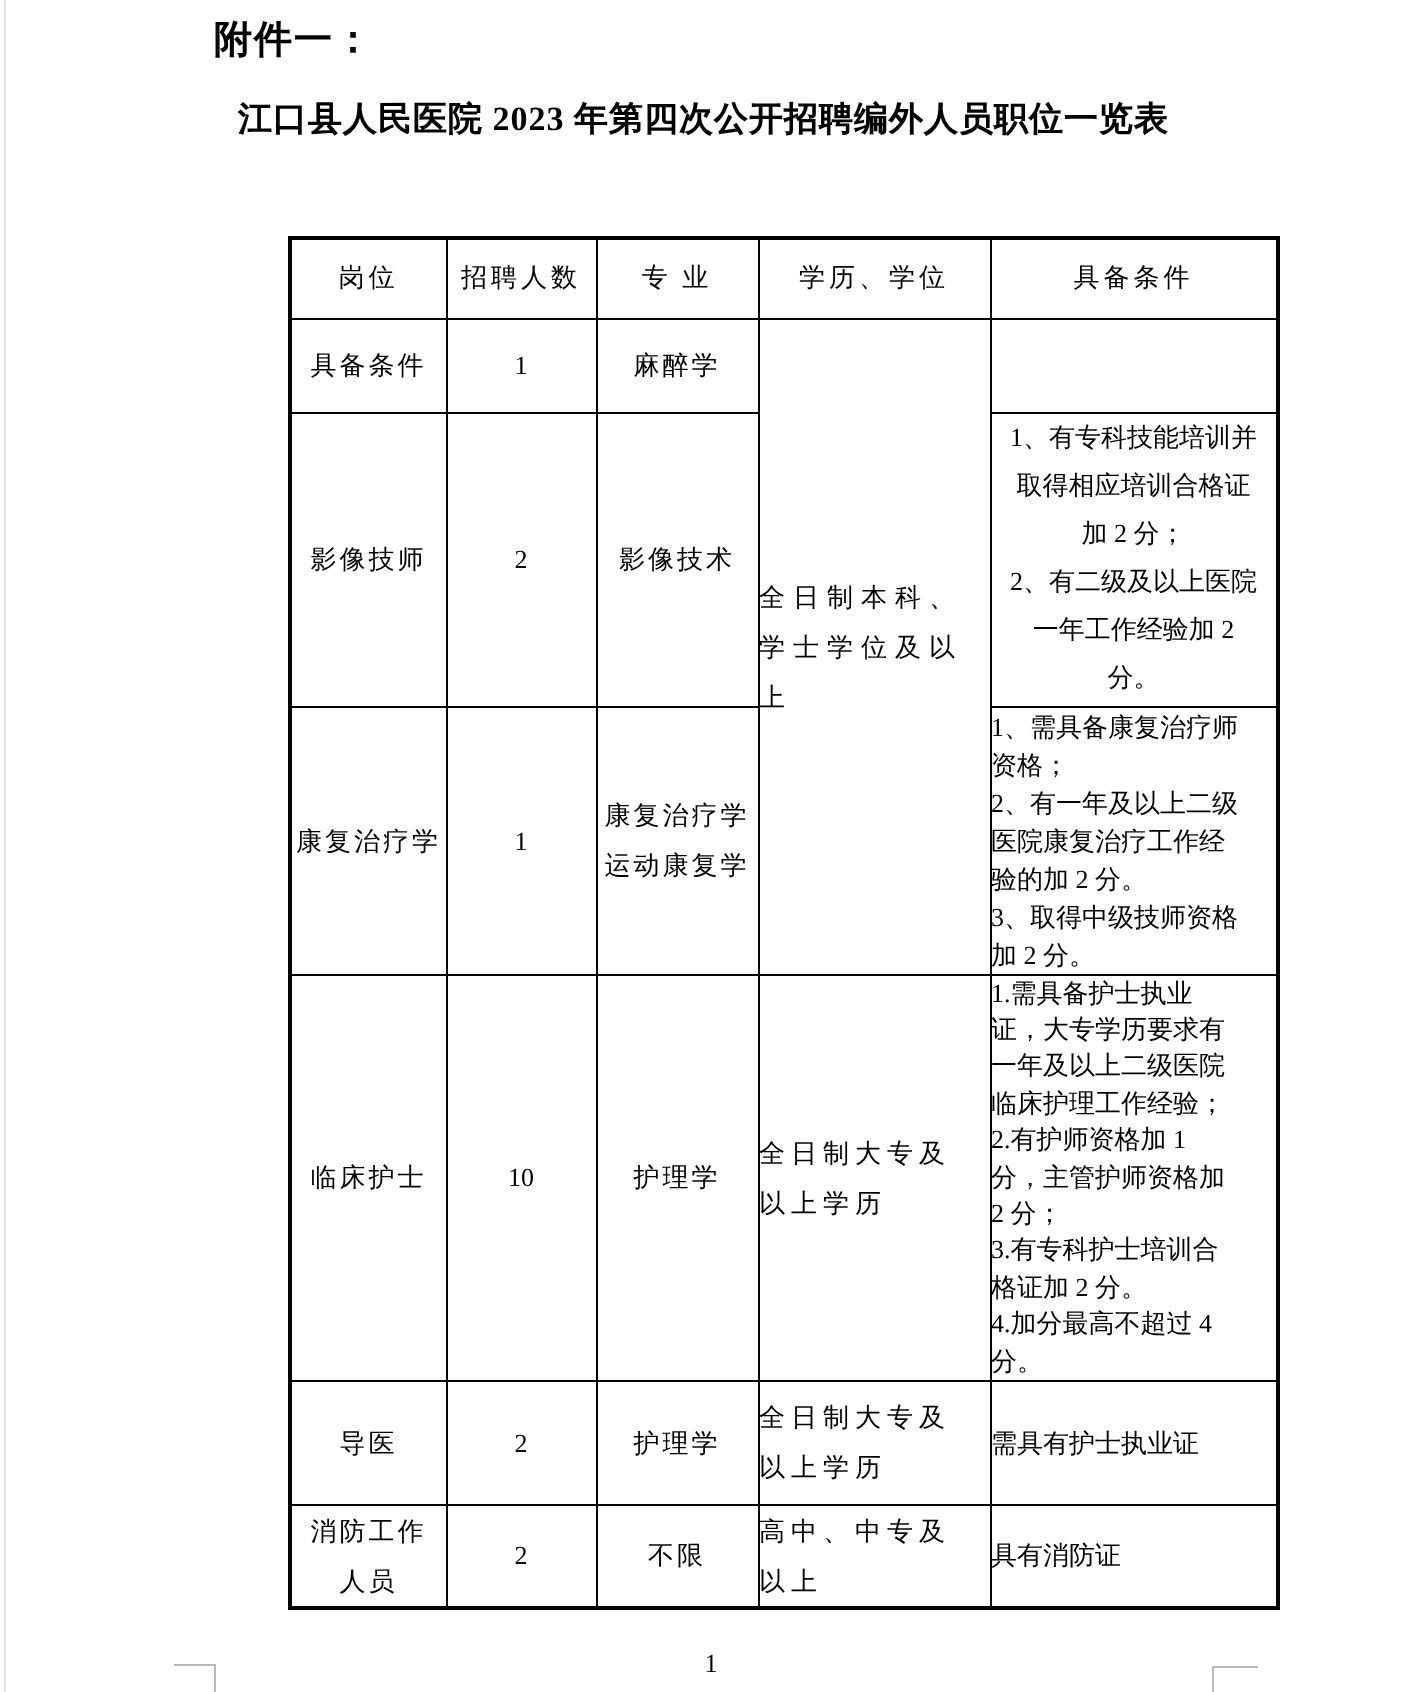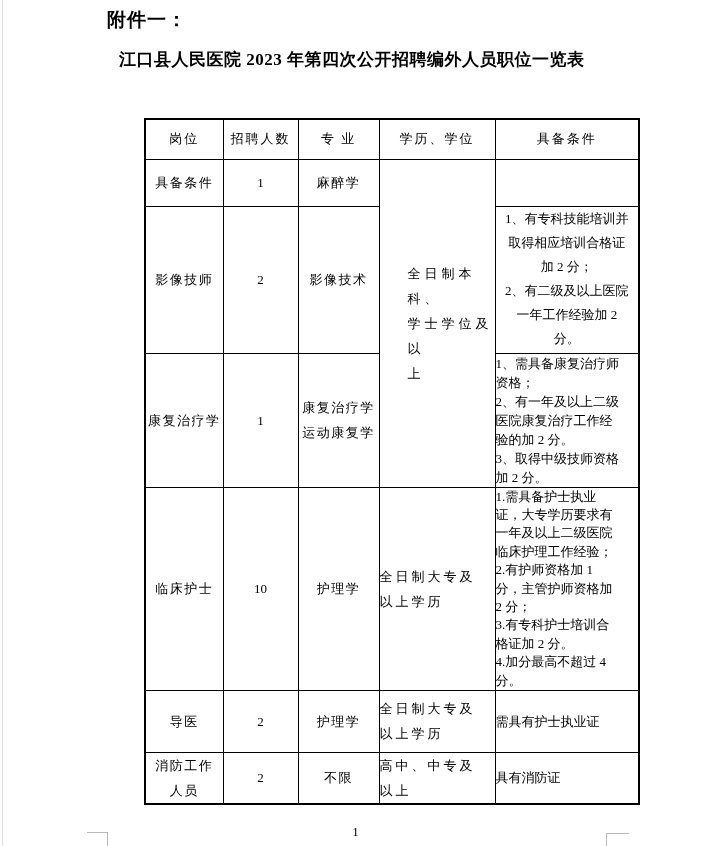--- a/index.html
+++ b/index.html
@@ -45,21 +45,21 @@
   td.pos, td.cnt, td.maj {
     text-align:center; vertical-align:middle;
     white-space:pre-line; line-height:25px;
   }
   td.pos, td.maj { letter-spacing:1.5px; }
   td.edu {
     text-align:left; vertical-align:middle;
     white-space:pre-line; line-height:25px;
     padding:0 4px 0 5px;
   }
-  td.edu.wide { letter-spacing:4px;padding-left:28px; }
+  td.edu.wide { letter-spacing:4px; }
   td.edu.narrow { letter-spacing:3px; }
   td.cond-top {
     text-align:left; vertical-align:top;
     white-space:pre-line;
     padding:2px 4px 0 6px;
   }
   td.cond-top.lh24 { line-height:24px;text-align:center; }
   td.cond-top.lh19 { line-height:19px; }
   td.cond-top.lh18 { line-height:18.4px; }
   td.cond-mid {

